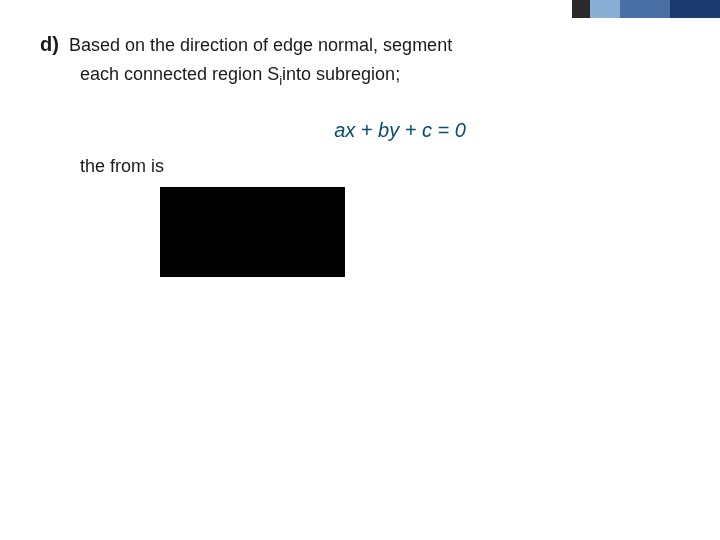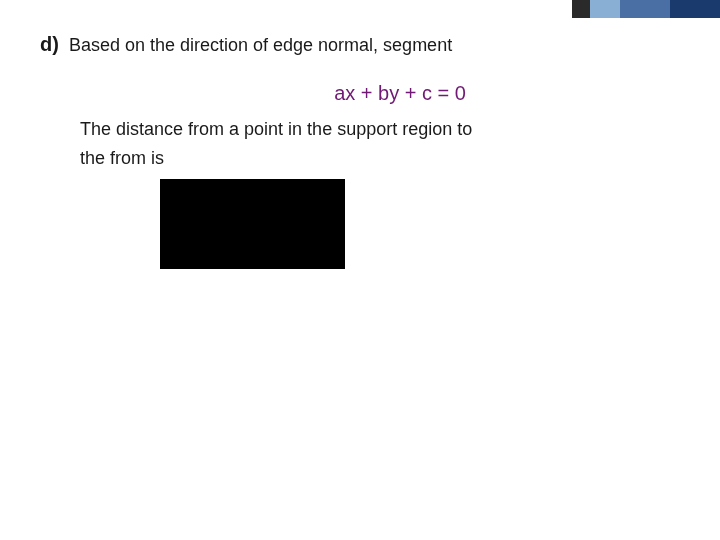--- a/index.html
+++ b/index.html
@@ -44,22 +44,23 @@
       padding-left: 40px;
     }
 
     .section-e {
       margin-top: 10px;
     }
 
     .equation-line {
       text-align: center;
       font-size: 20px;
-      color: #701a75;
-      margin: 22px 0 10px 80px;
+      color: #0c4a6e;
+      margin: 28px 0 10px 80px;
+      font-style: italic;
     }
 
     .black-box {
       width: 185px;
       height: 90px;
       background: #000000;
       margin-top: 6px;
       margin-left: 120px;
     }
 
@@ -109,22 +110,24 @@
   <div class="corner-block-3"></div>
 </div>
 
 <div class="content">
 
   <div class="section-d">
     <div class="section-text">
       <span class="section-label">d)</span>
       &nbsp;<span>Based on the direction of edge normal, segment</span>
     </div>
+    <div class="section-text indent">
+      <span>each connected region S</span><span class="subscript">i</span><span>into subregion;</span>
+    </div>
   </div>
 
   <div class="section-e">
     <div class="equation-line">ax + by + c = 0</div>
-    <div class="section-text indent">The distance from a point in the support region to</div>
     <div class="section-text indent">the from is</div>
     <div class="black-box"></div>
   </div>
 
 </div>
 
 </body></html>

